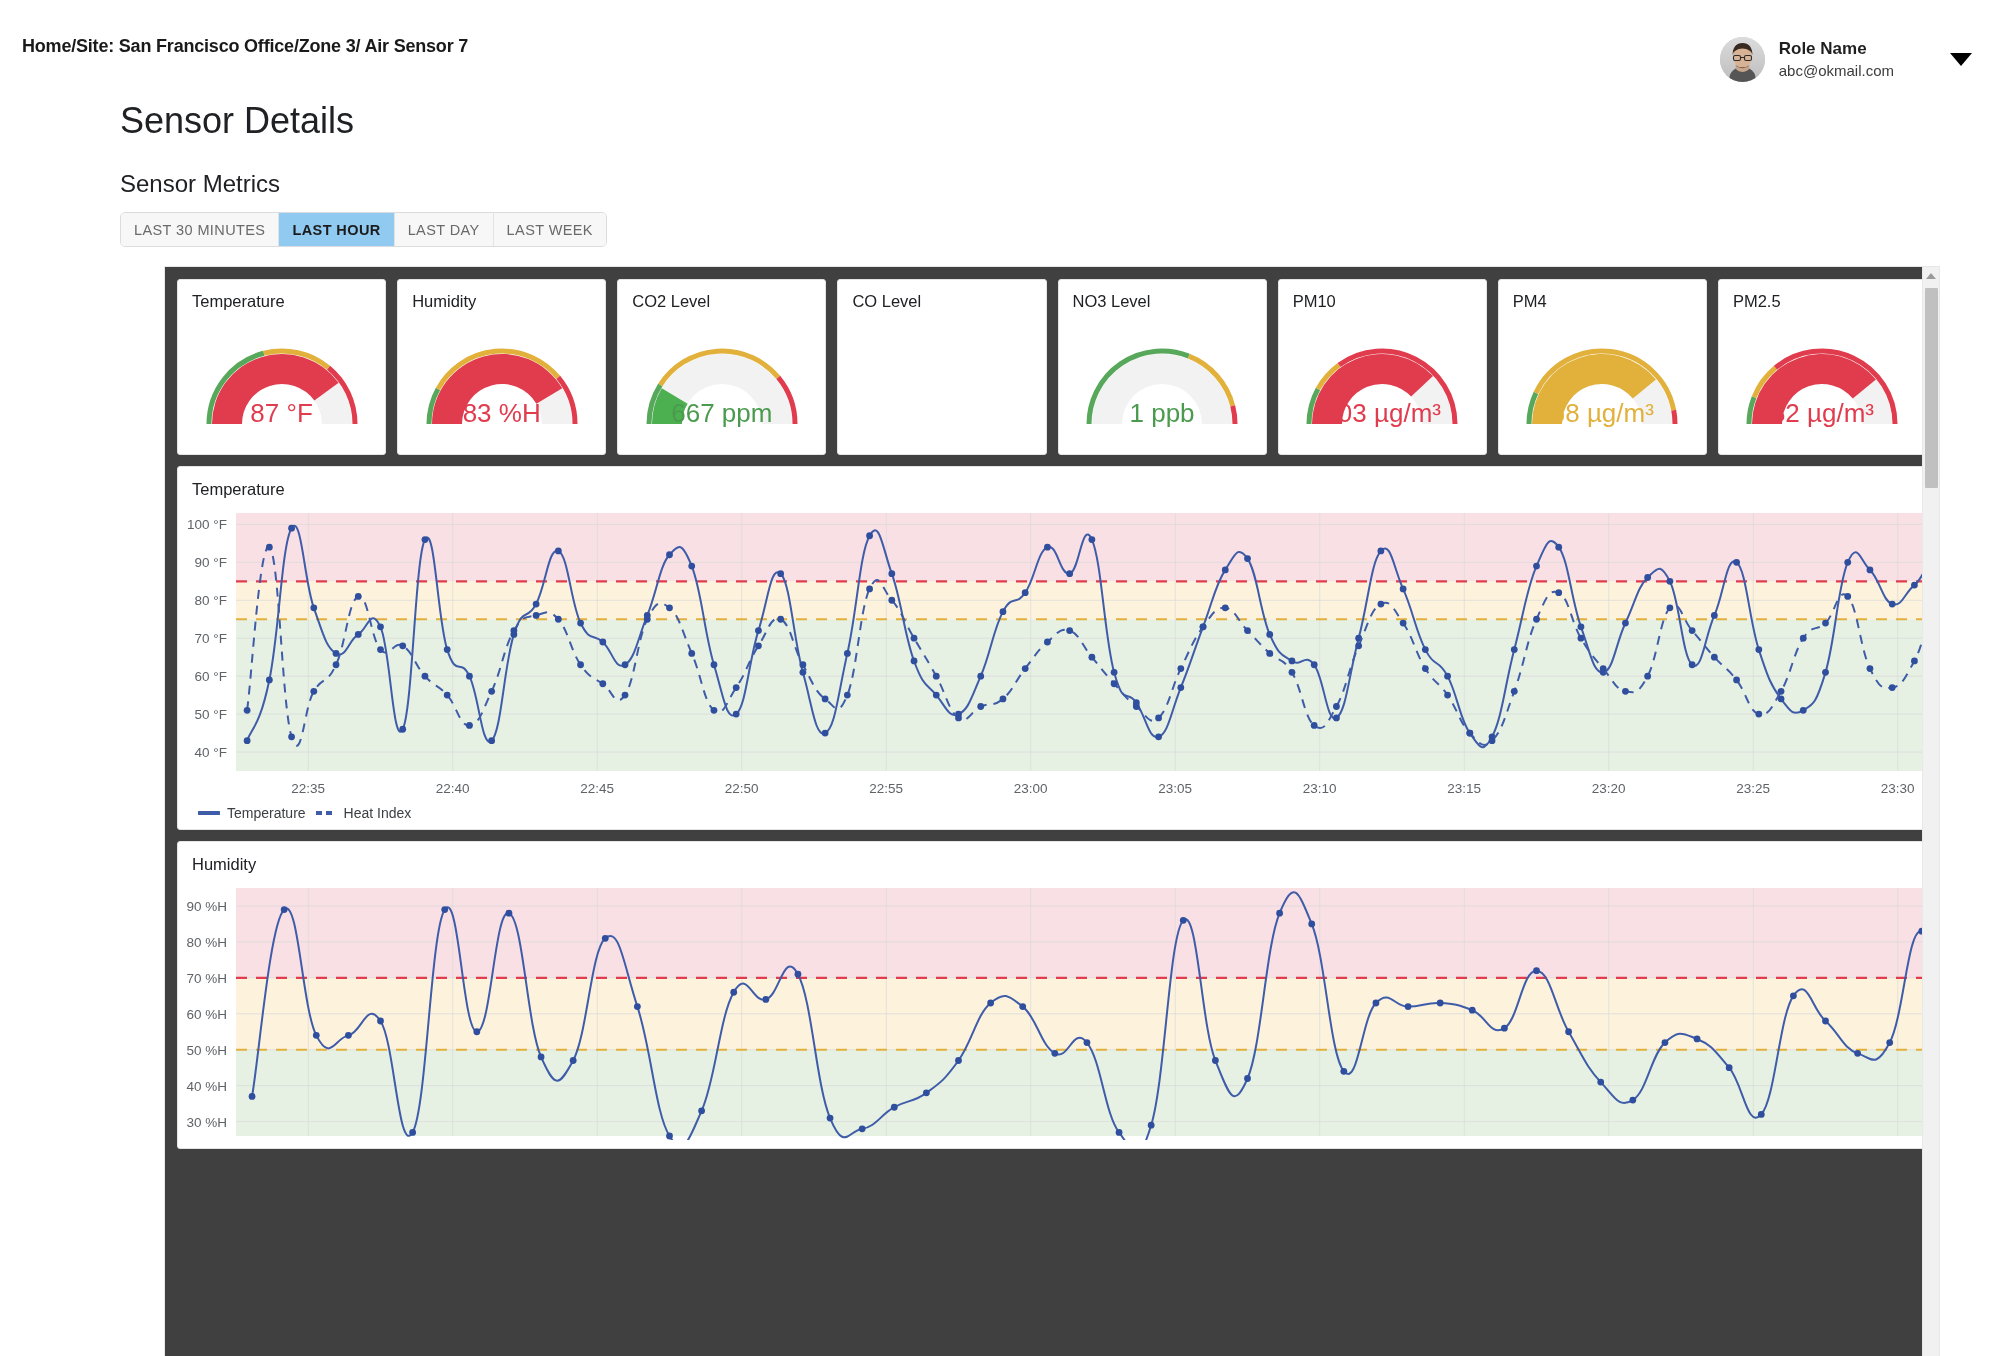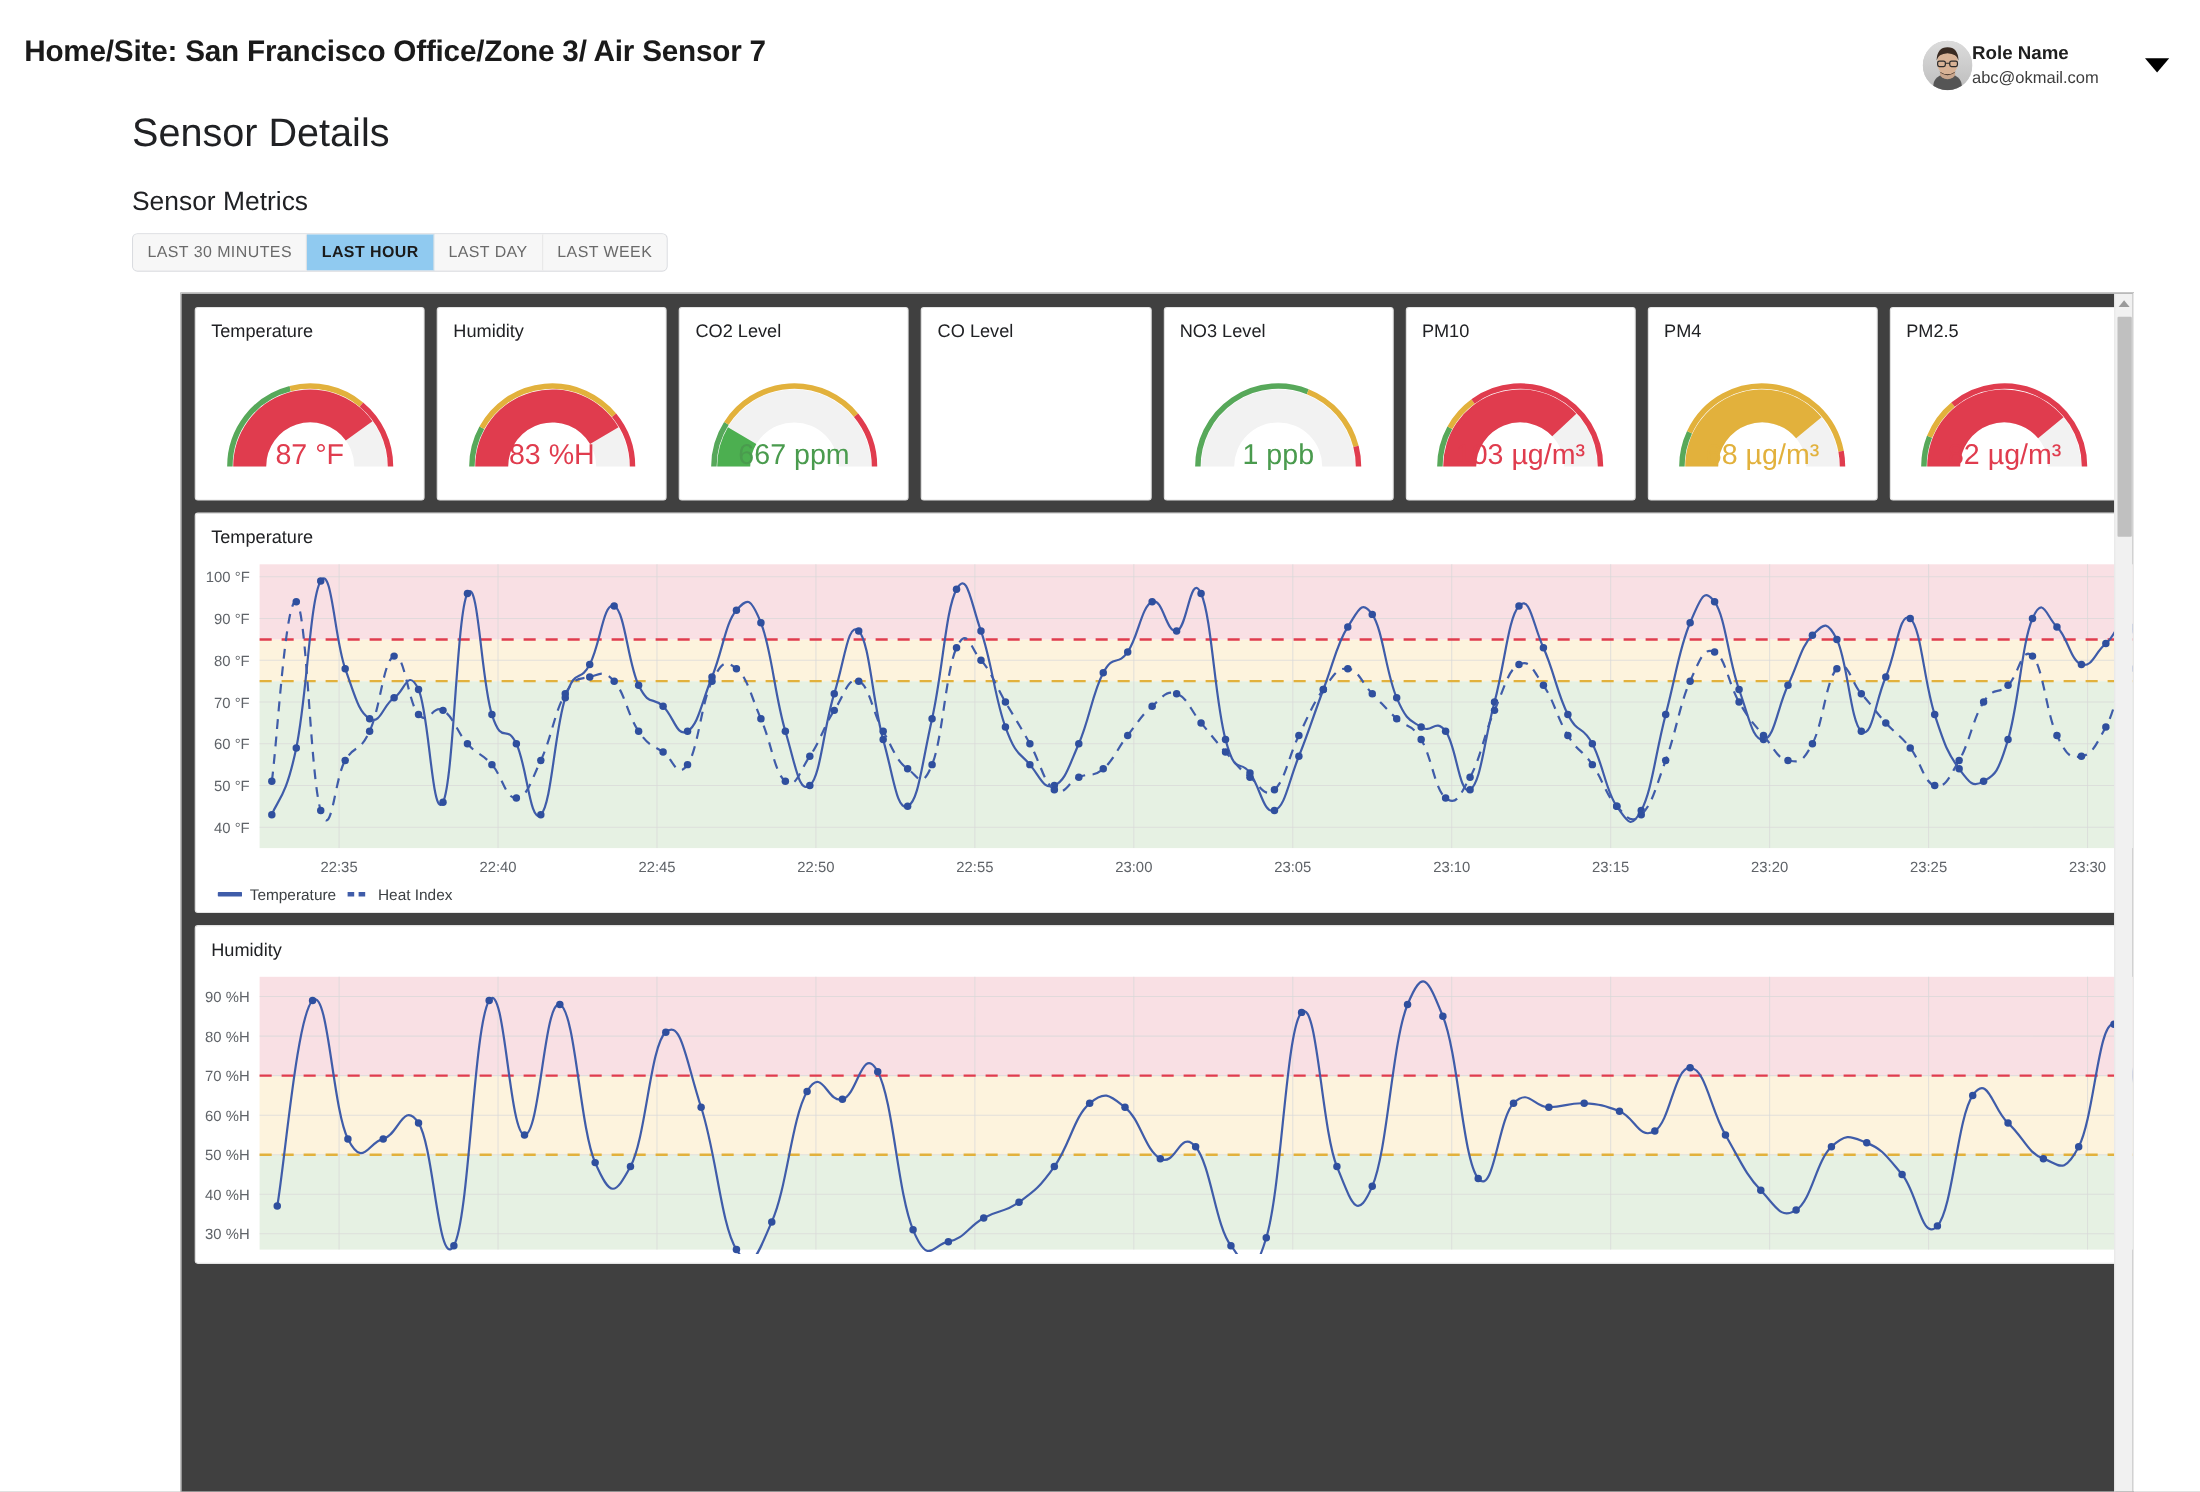--- a/index.html
+++ b/index.html
@@ -15,29 +15,30 @@
   
   .topbar {
     position: relative;
     height: 92px;
     display: flex;
     align-items: center;
     justify-content: space-between;
     padding: 0 28px 0 22px;
   }
   .breadcrumb {
-    font-size: 27px;
+    font-size: 18px;
     font-weight: bold;
     letter-spacing: -0.2px;
     color: #1a1a1a;
     white-space: nowrap;
   }
   .user-box {
     display: flex;
     align-items: center;
+    gap: 14px;
     margin-top: 27px;
   }
   .avatar {
     width: 45px; height: 45px;
     border-radius: 50%;
     background: #cfcfcf;
     overflow: hidden;
     position: relative;
     flex: none;
   }

